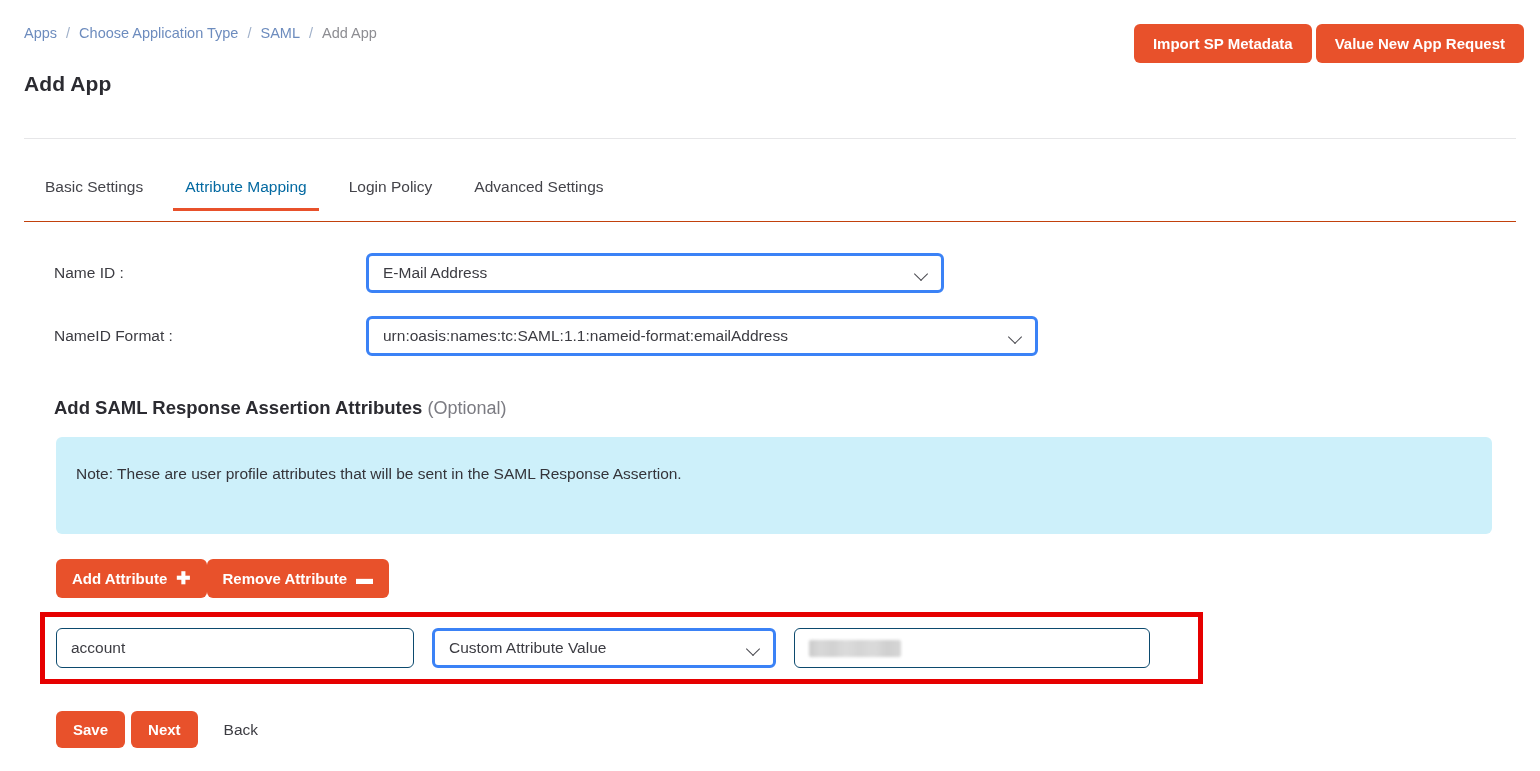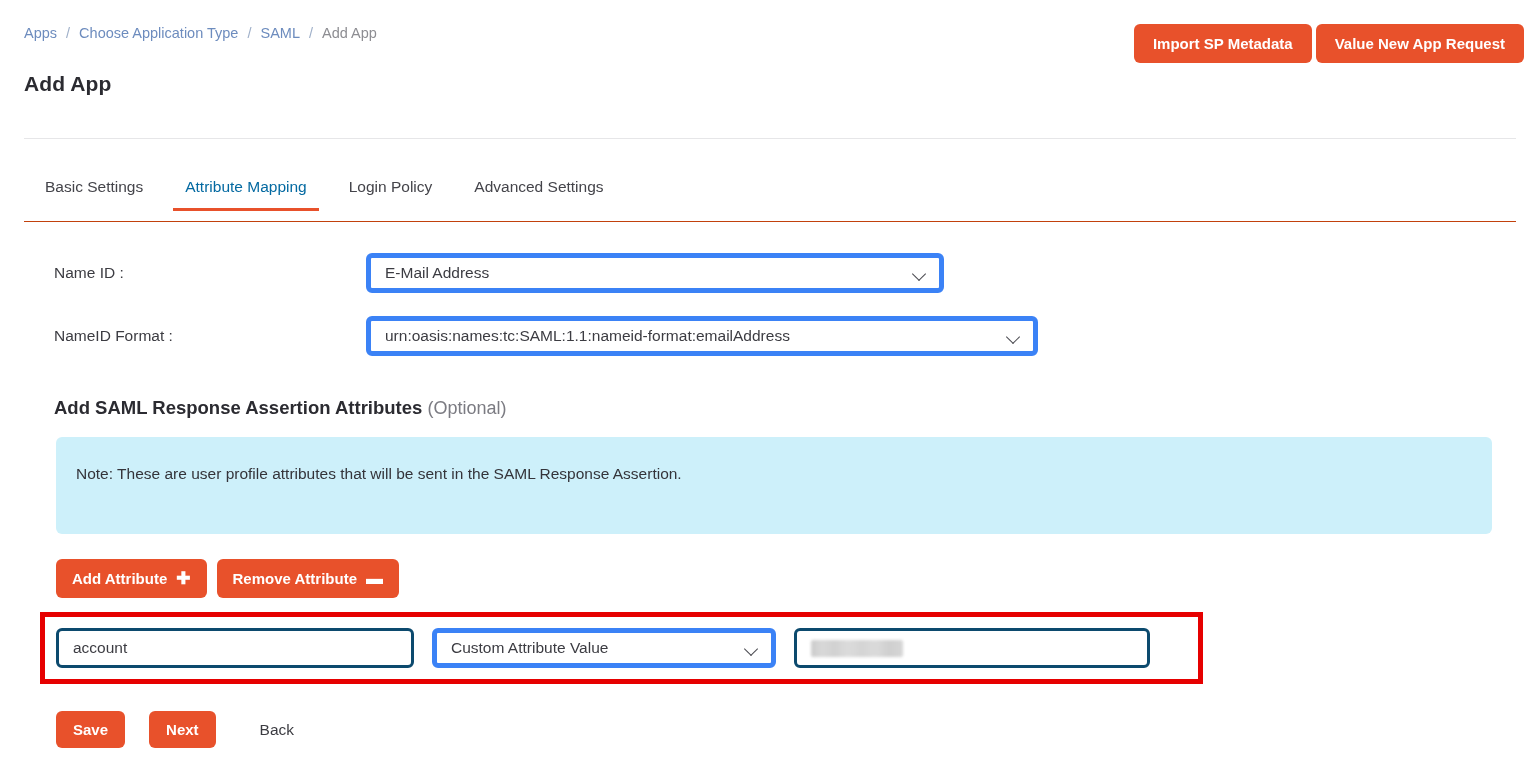--- a/index.html
+++ b/index.html
@@ -76,21 +76,21 @@
     position: absolute; left: 0; width: 1100px;
     display: flex; align-items: center;
   }
   .form-label {
     width: 366px; padding-left: 54px;
     font-size: 15.5px; color: #3c3c42;
   }
   .select-box {
     position: relative;
     height: 40px;
-    border: 5px solid #3b82f6;
+    border: 3px solid #3b82f6;
     border-radius: 6px;
     background: #ffffff;
     display: flex; align-items: center;
     padding: 0 40px 0 14px;
     font-size: 15.5px; color: #3c3c42;
     cursor: pointer;
     white-space: nowrap; overflow: hidden;
   }
   .chev {
     position: absolute; right: 15px; top: 50%;
@@ -118,21 +118,21 @@
     border-radius: 6px;
   }
   .note-text {
     position: absolute; left: 20px; top: 28px;
     font-size: 15.5px; color: #34343a;
   }
 
   
   .attr-buttons {
     position: absolute; left: 56px; top: 559px;
-    display: flex; gap: 10px;
+    display: flex; 
   }
   .btn-attr {
     font-size: 15px; height: 39px; line-height: 39px;
     padding: 0 16px;
     display: inline-flex; align-items: center; gap: 9px;
   }
   .glyph { font-size: 17px; font-weight: bold; line-height: 1; }
 
   
   .red-box {
@@ -140,21 +140,21 @@
     width: 1163px; height: 72px;
     border: 5px solid #e60000;
     background: transparent;
   }
   .attr-row {
     position: absolute; left: 56px; top: 628px;
     display: flex; align-items: center; gap: 18px;
   }
   .text-input {
     height: 40px;
-    border: 3px solid #0c4a6e;
+    border: 1px solid #0c4a6e;
     border-radius: 6px;
     background: #ffffff;
     font-family: "Liberation Sans", sans-serif;
     font-size: 15.5px; color: #3c3c42;
     padding: 0 14px;
     outline: none;
   }
   .redacted {
     position: relative;
     display: flex; align-items: center;
@@ -166,21 +166,21 @@
     background: linear-gradient(90deg,
       #c9c9c9 0%, #d6d6d6 12%, #cfcfcf 26%, #dadada 40%,
       #d2d2d2 55%, #d9d9d9 70%, #cdcdcd 85%, #d4d4d4 100%);
     filter: blur(1.6px);
     opacity: 0.95;
   }
 
   
   .footer {
     position: absolute; left: 56px; top: 711px;
-    display: flex; align-items: center; gap: 24px;
+    display: flex; align-items: center; gap: 6px;
   }
   .btn-foot {
     font-size: 15px; height: 37px; line-height: 37px;
     padding: 0 17px;
   }
   .btn-back {
     background: transparent; color: #3c3c42;
     font-weight: normal; font-size: 15.5px;
     padding: 0 10px; margin-left: 10px;
     height: 37px; line-height: 37px;

